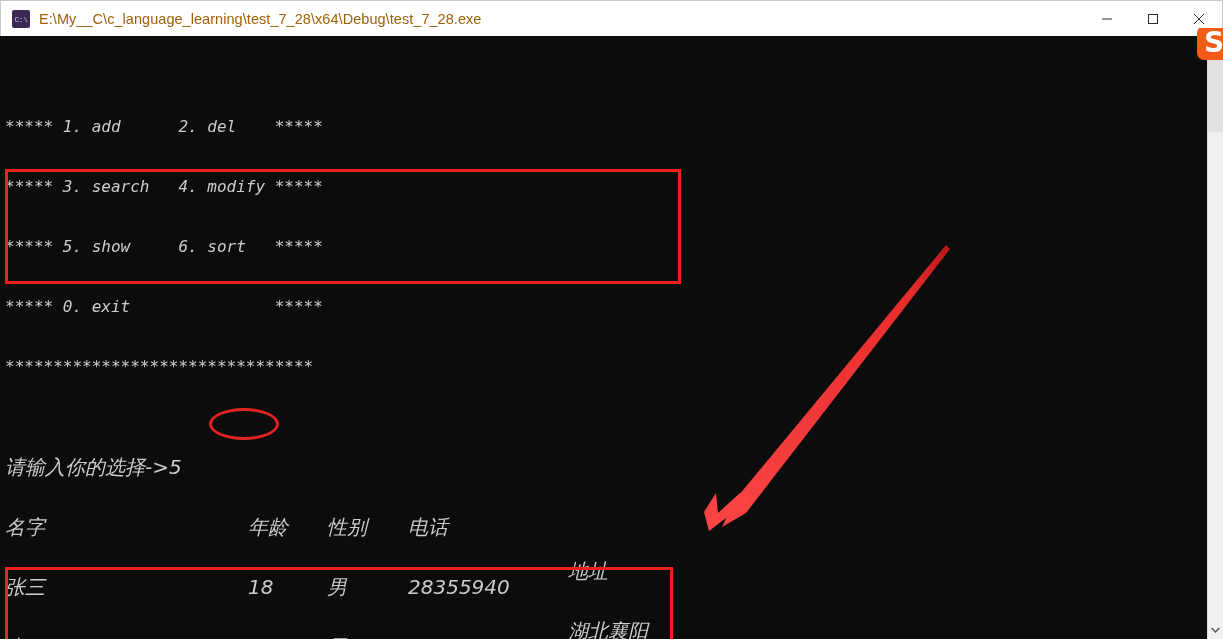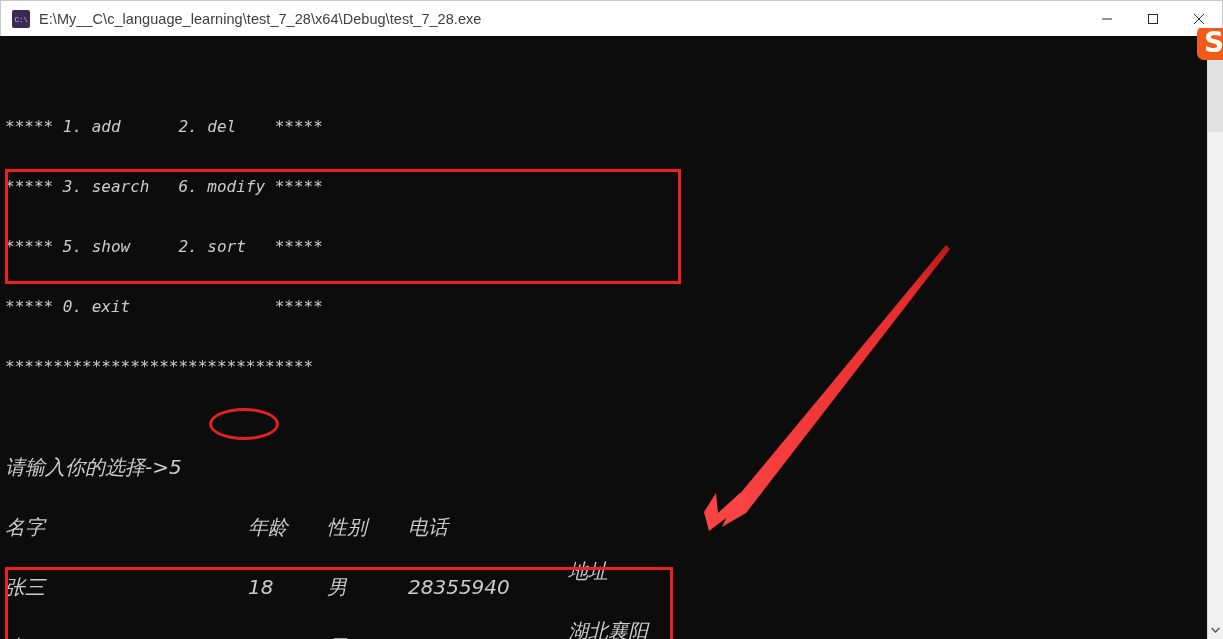--- a/index.html
+++ b/index.html
@@ -54,21 +54,21 @@
     color: #c8bcdd;
     font-family: "Liberation Mono", monospace;
     font-size: 8px;
     line-height: 8px;
     letter-spacing: -0.5px;
     transform: translateY(0.5px);
   }
   #title-text {
     font-family: "Liberation Sans", sans-serif;
     font-size: 14.5px;
-    color: #404040;
+    color: #a16207;
     white-space: nowrap;
     letter-spacing: 0.05px;
   }
   #win-controls {
     margin-left: auto;
     display: flex;
     height: 36px;
     align-items: stretch;
   }
   .win-btn {
@@ -241,22 +241,22 @@
         </svg>
       </div>
     </div>
   </div>
 
   <div id="console">
     <div id="console-text">
 
       
       <div class="line">***** 1. add      2. del    *****</div>
-      <div class="line">***** 3. search   6. modify *****</div>
-      <div class="line">***** 5. show     2. sort   *****</div>
+      <div class="line">***** 3. search   4. modify *****</div>
+      <div class="line">***** 5. show     6. sort   *****</div>
       <div class="line">***** 0. exit               *****</div>
       <div class="line">********************************</div>
 
       
       <div class="line cn">请输入你的选择-&gt;5</div>
       <div class="row cn">
         <span class="c-name">名字</span>
         <span class="c-age">年龄</span>
         <span class="c-sex">性别</span>
         <span class="c-tel">电话</span>

